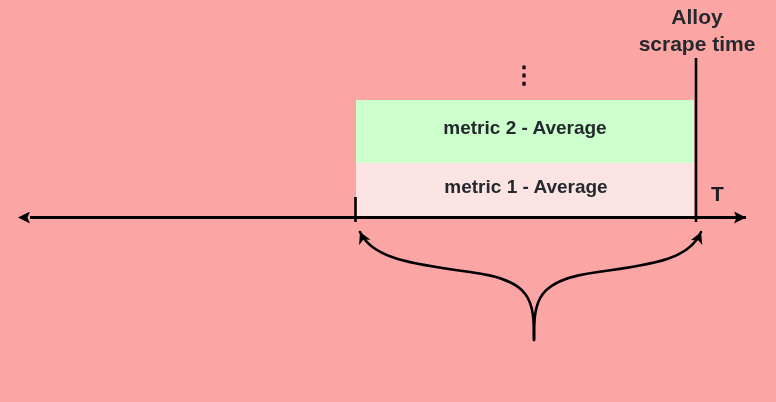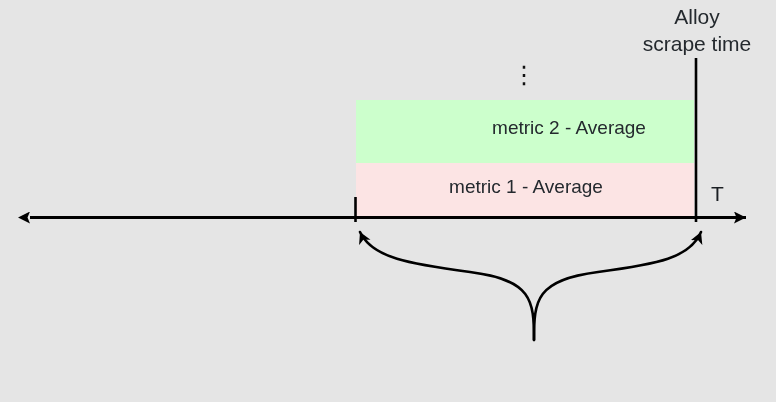--- a/index.html
+++ b/index.html
@@ -4,23 +4,24 @@
 <style>
   html, body {
     margin: 0;
     padding: 0;
     background: #ffffff;
   }
   #diagram-root {
     position: relative;
     width: 776px;
     height: 402px;
-    background: #e5e5e5;
+    background: #fca5a5;
     overflow: hidden;
     font-family: "Liberation Sans", sans-serif;
+    font-weight: bold;
   }
   #diagram-svg {
     position: absolute;
     left: 0;
     top: 0;
   }
   .lbl {
     position: absolute;
     color: #24292e;
     white-space: nowrap;
@@ -35,21 +36,20 @@
   }
   .alloy-wrap div {
     font-size: 21px;
     line-height: 27px;
     color: #24292e;
   }
   #label-metric2 {
     left: 356px; top: 117px; width: 338px;
     text-align: center;
     font-size: 19px;
-    margin-left: 44px;
   }
   #label-metric1 {
     left: 356px; top: 176px; width: 340px;
     text-align: center;
     font-size: 19px;
   }
   #label-axis-t {
     left: 711px; top: 182px;
     font-size: 21px;
     color: #1b1f23;

